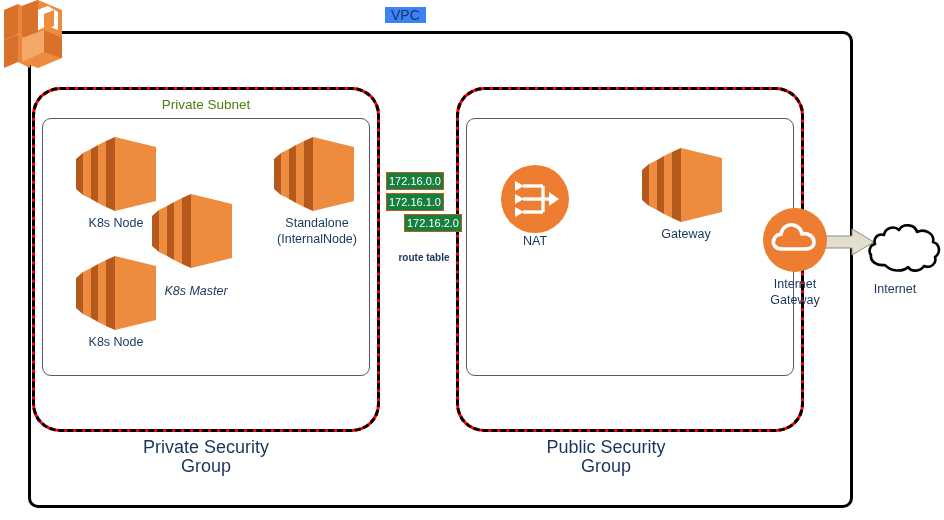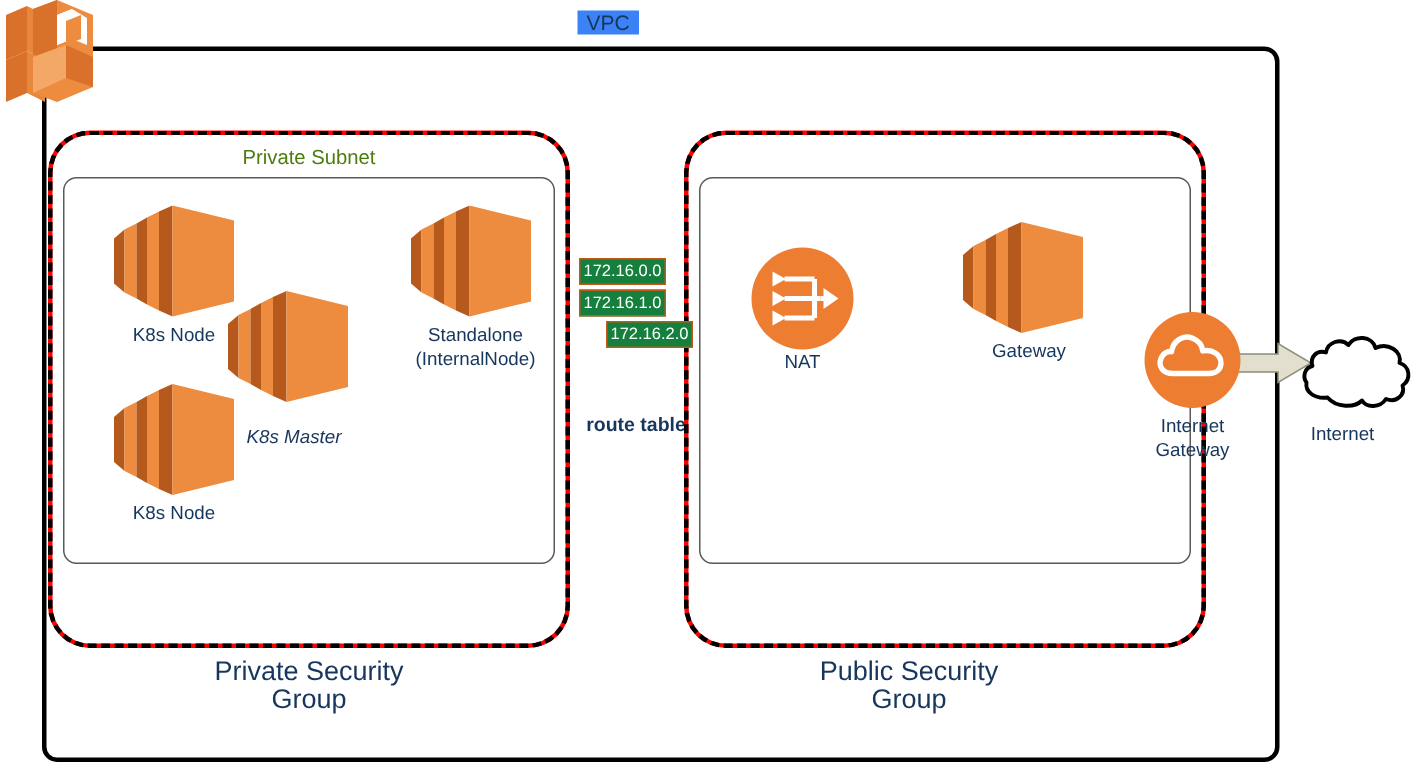--- a/index.html
+++ b/index.html
@@ -134,24 +134,24 @@
     background: #15803d;
     border: 1px solid #c15a18;
     color: #ffffff;
     font-size: 11px;
     line-height: 16px;
     text-align: center;
     white-space: nowrap;
   }
   #route-table-label {
     left: 378px;
-    top: 275px;
+    top: 252px;
     width: 92px;
     text-align: center;
-    font-size: 13px;
+    font-size: 10px;
     font-weight: bold;
     color: #17365d;
     white-space: nowrap;
   }
 
   
   .circle-icon {
     border-radius: 50%;
     background: #ed7d31;
   }

